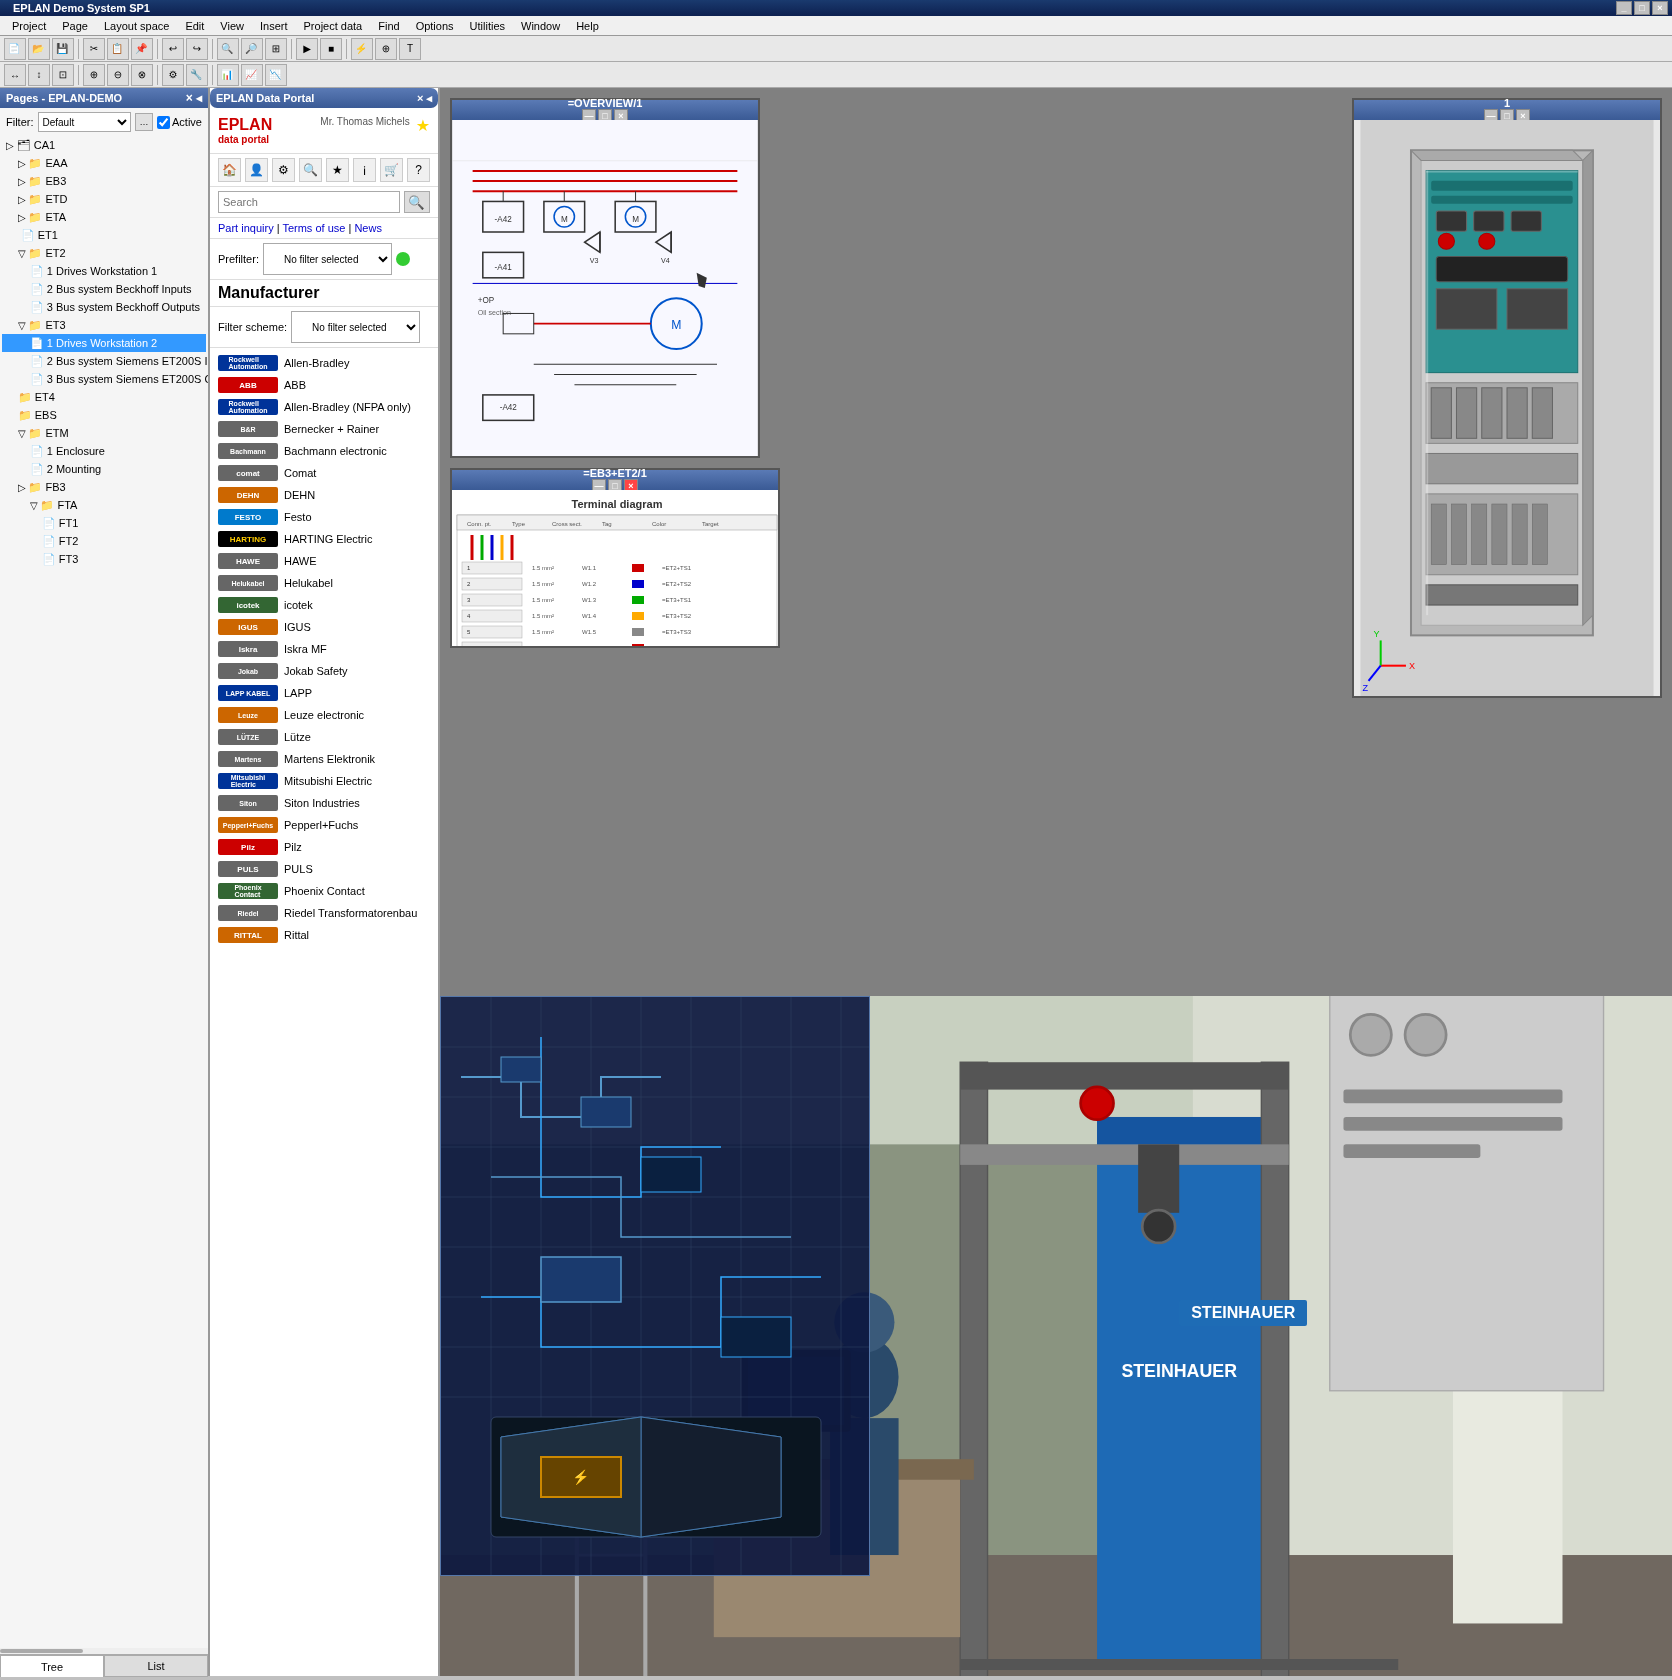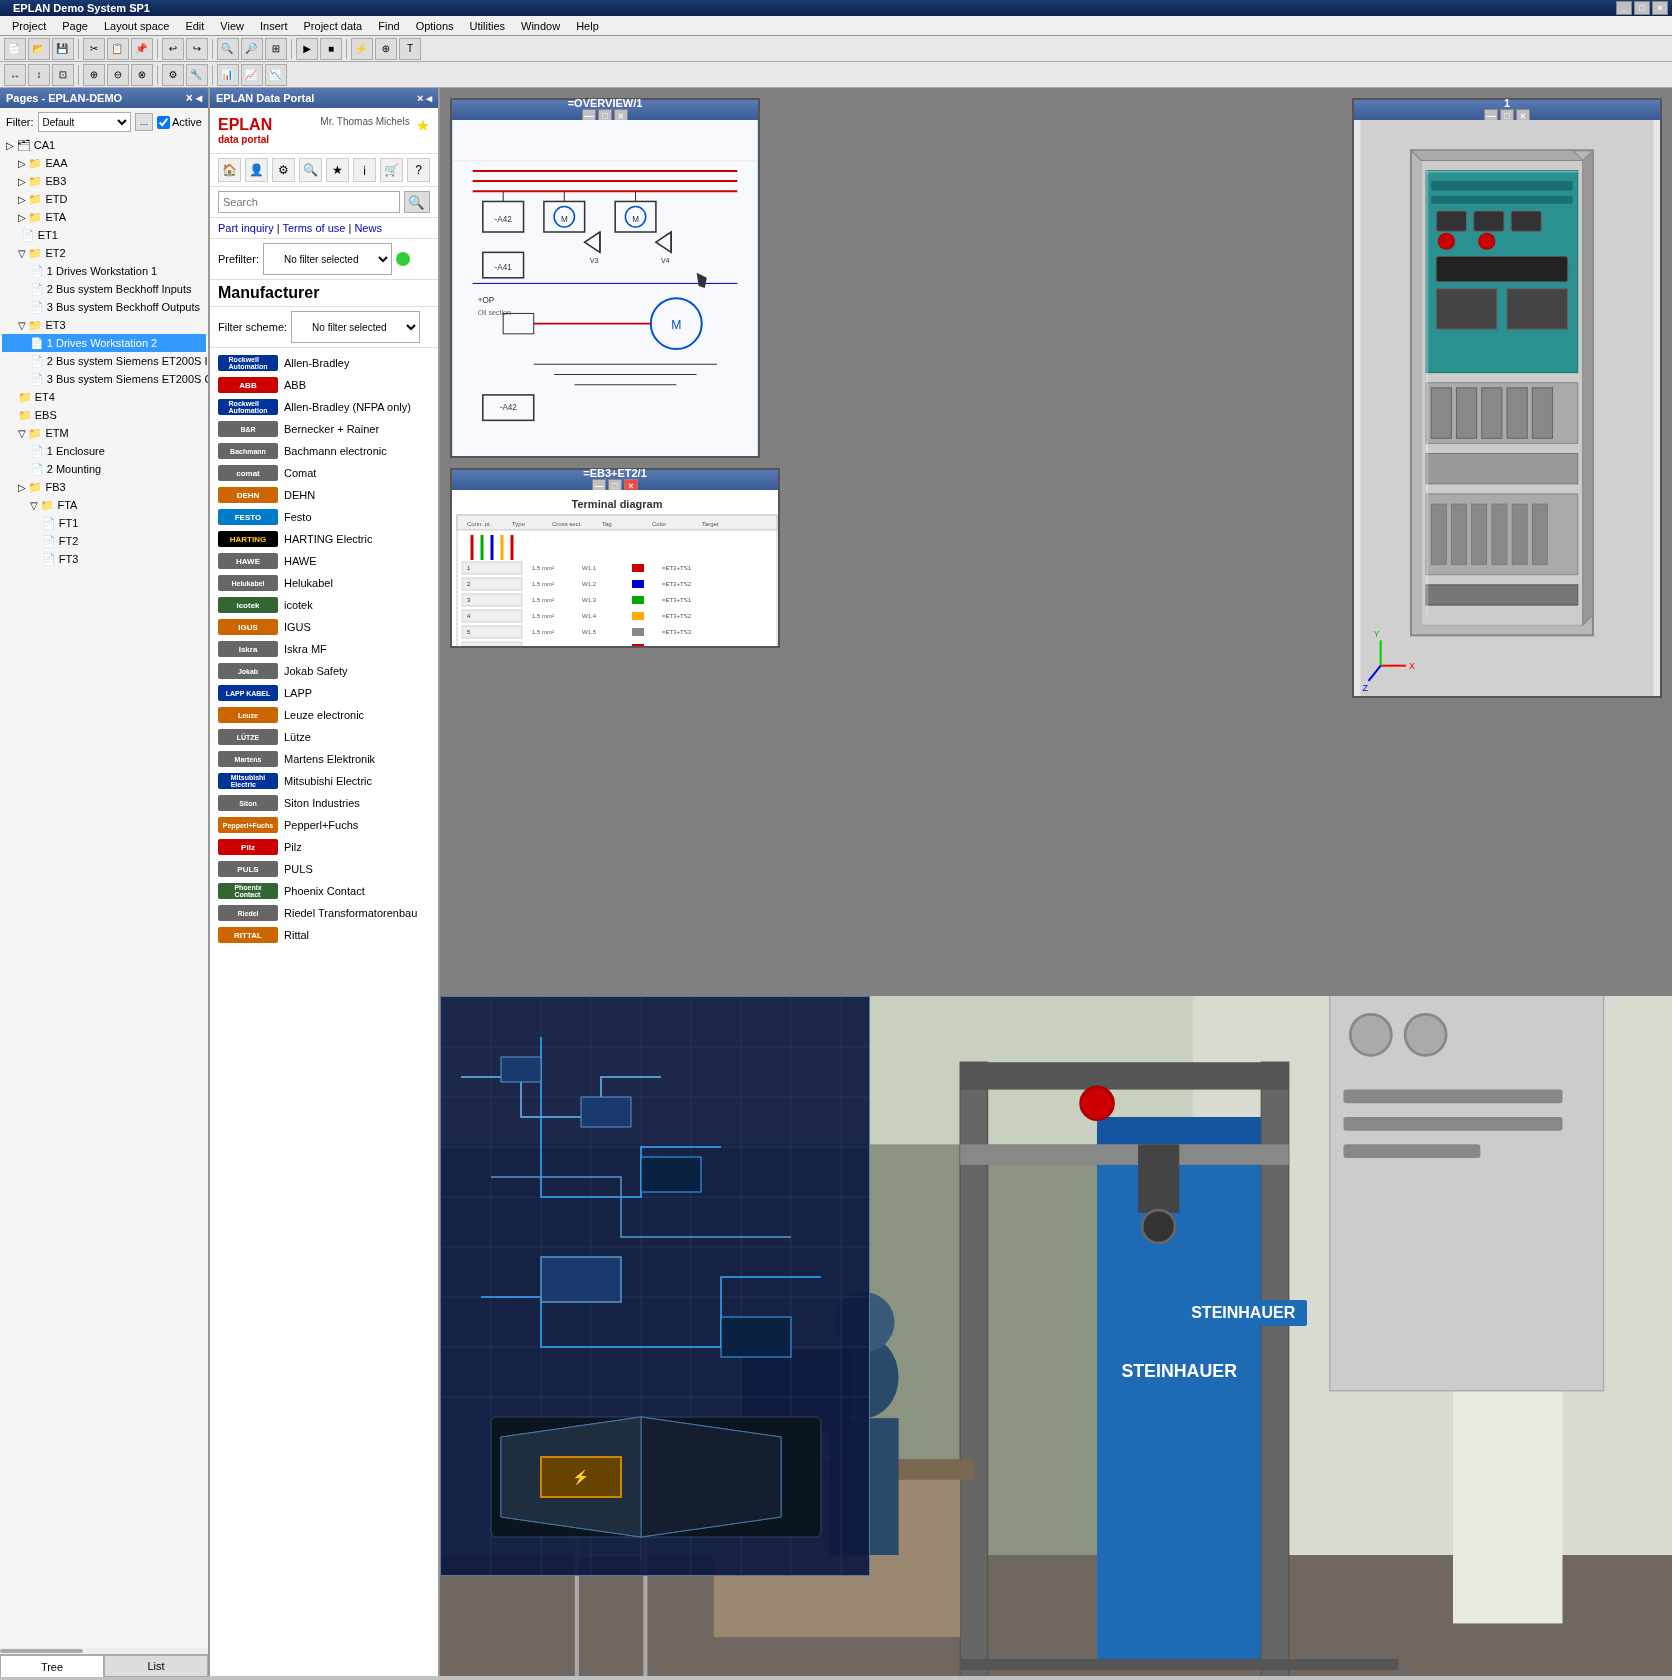--- a/index.html
+++ b/index.html
@@ -184,20 +184,21 @@
     #dp-header {
       background: linear-gradient(to bottom, #5a7ab5, #3a5a95);
       color: white;
       height: 20px;
       display: flex;
       align-items: center;
       justify-content: space-between;
       padding: 0 6px;
       font-size: 11px;
       font-weight: bold;
+      border-radius: 7px;
     }
     #dp-logo {
       padding: 8px;
       display: flex;
       gap: 6px;
       border-bottom: 1px solid #ddd;
     }
     .eplan-logo {
       font-size: 16px;
       font-weight: 900;
@@ -342,21 +343,21 @@
       border: 1px solid #888;
       font-size: 9px;
       text-align: center;
       line-height: 12px;
       cursor: pointer;
     }
     .sw-content {
       flex: 1;
       overflow: hidden;
       position: relative;
-      background: #14b8a6;
+      background: #a3a3a3;
     }
 
     
     #overview-win {
       top: 10px;
       left: 10px;
       width: 290px;
       height: 360px;
     }
     

